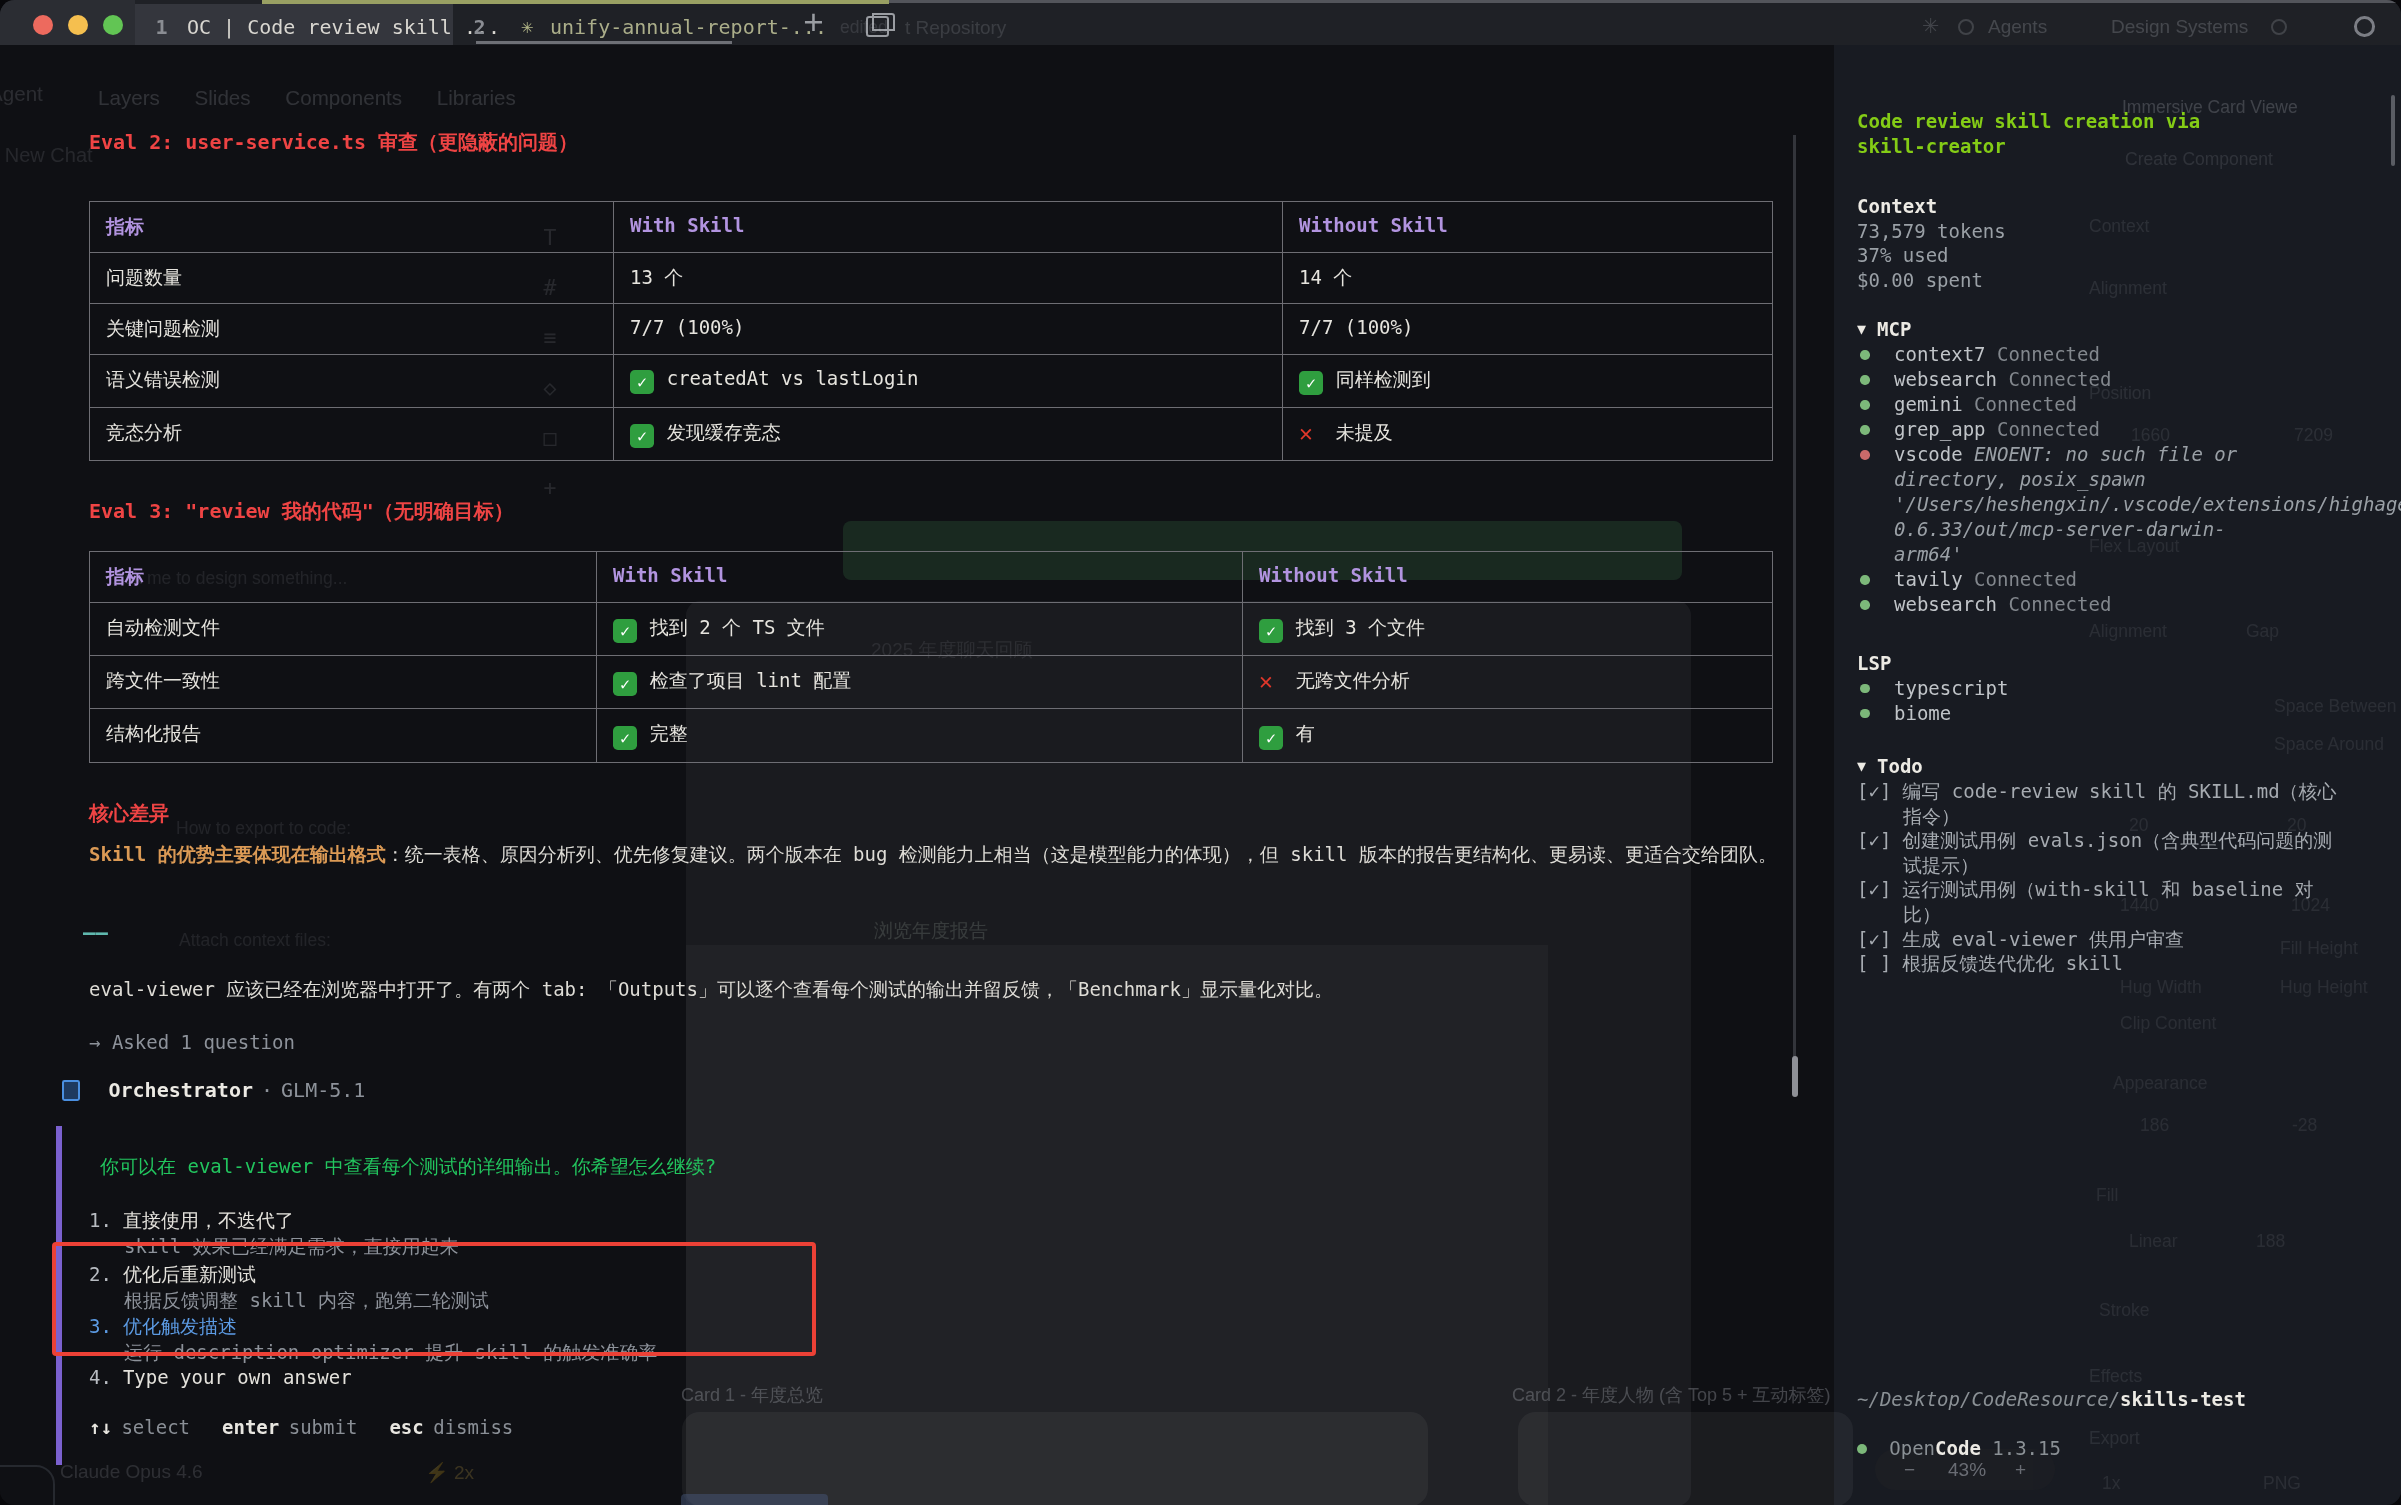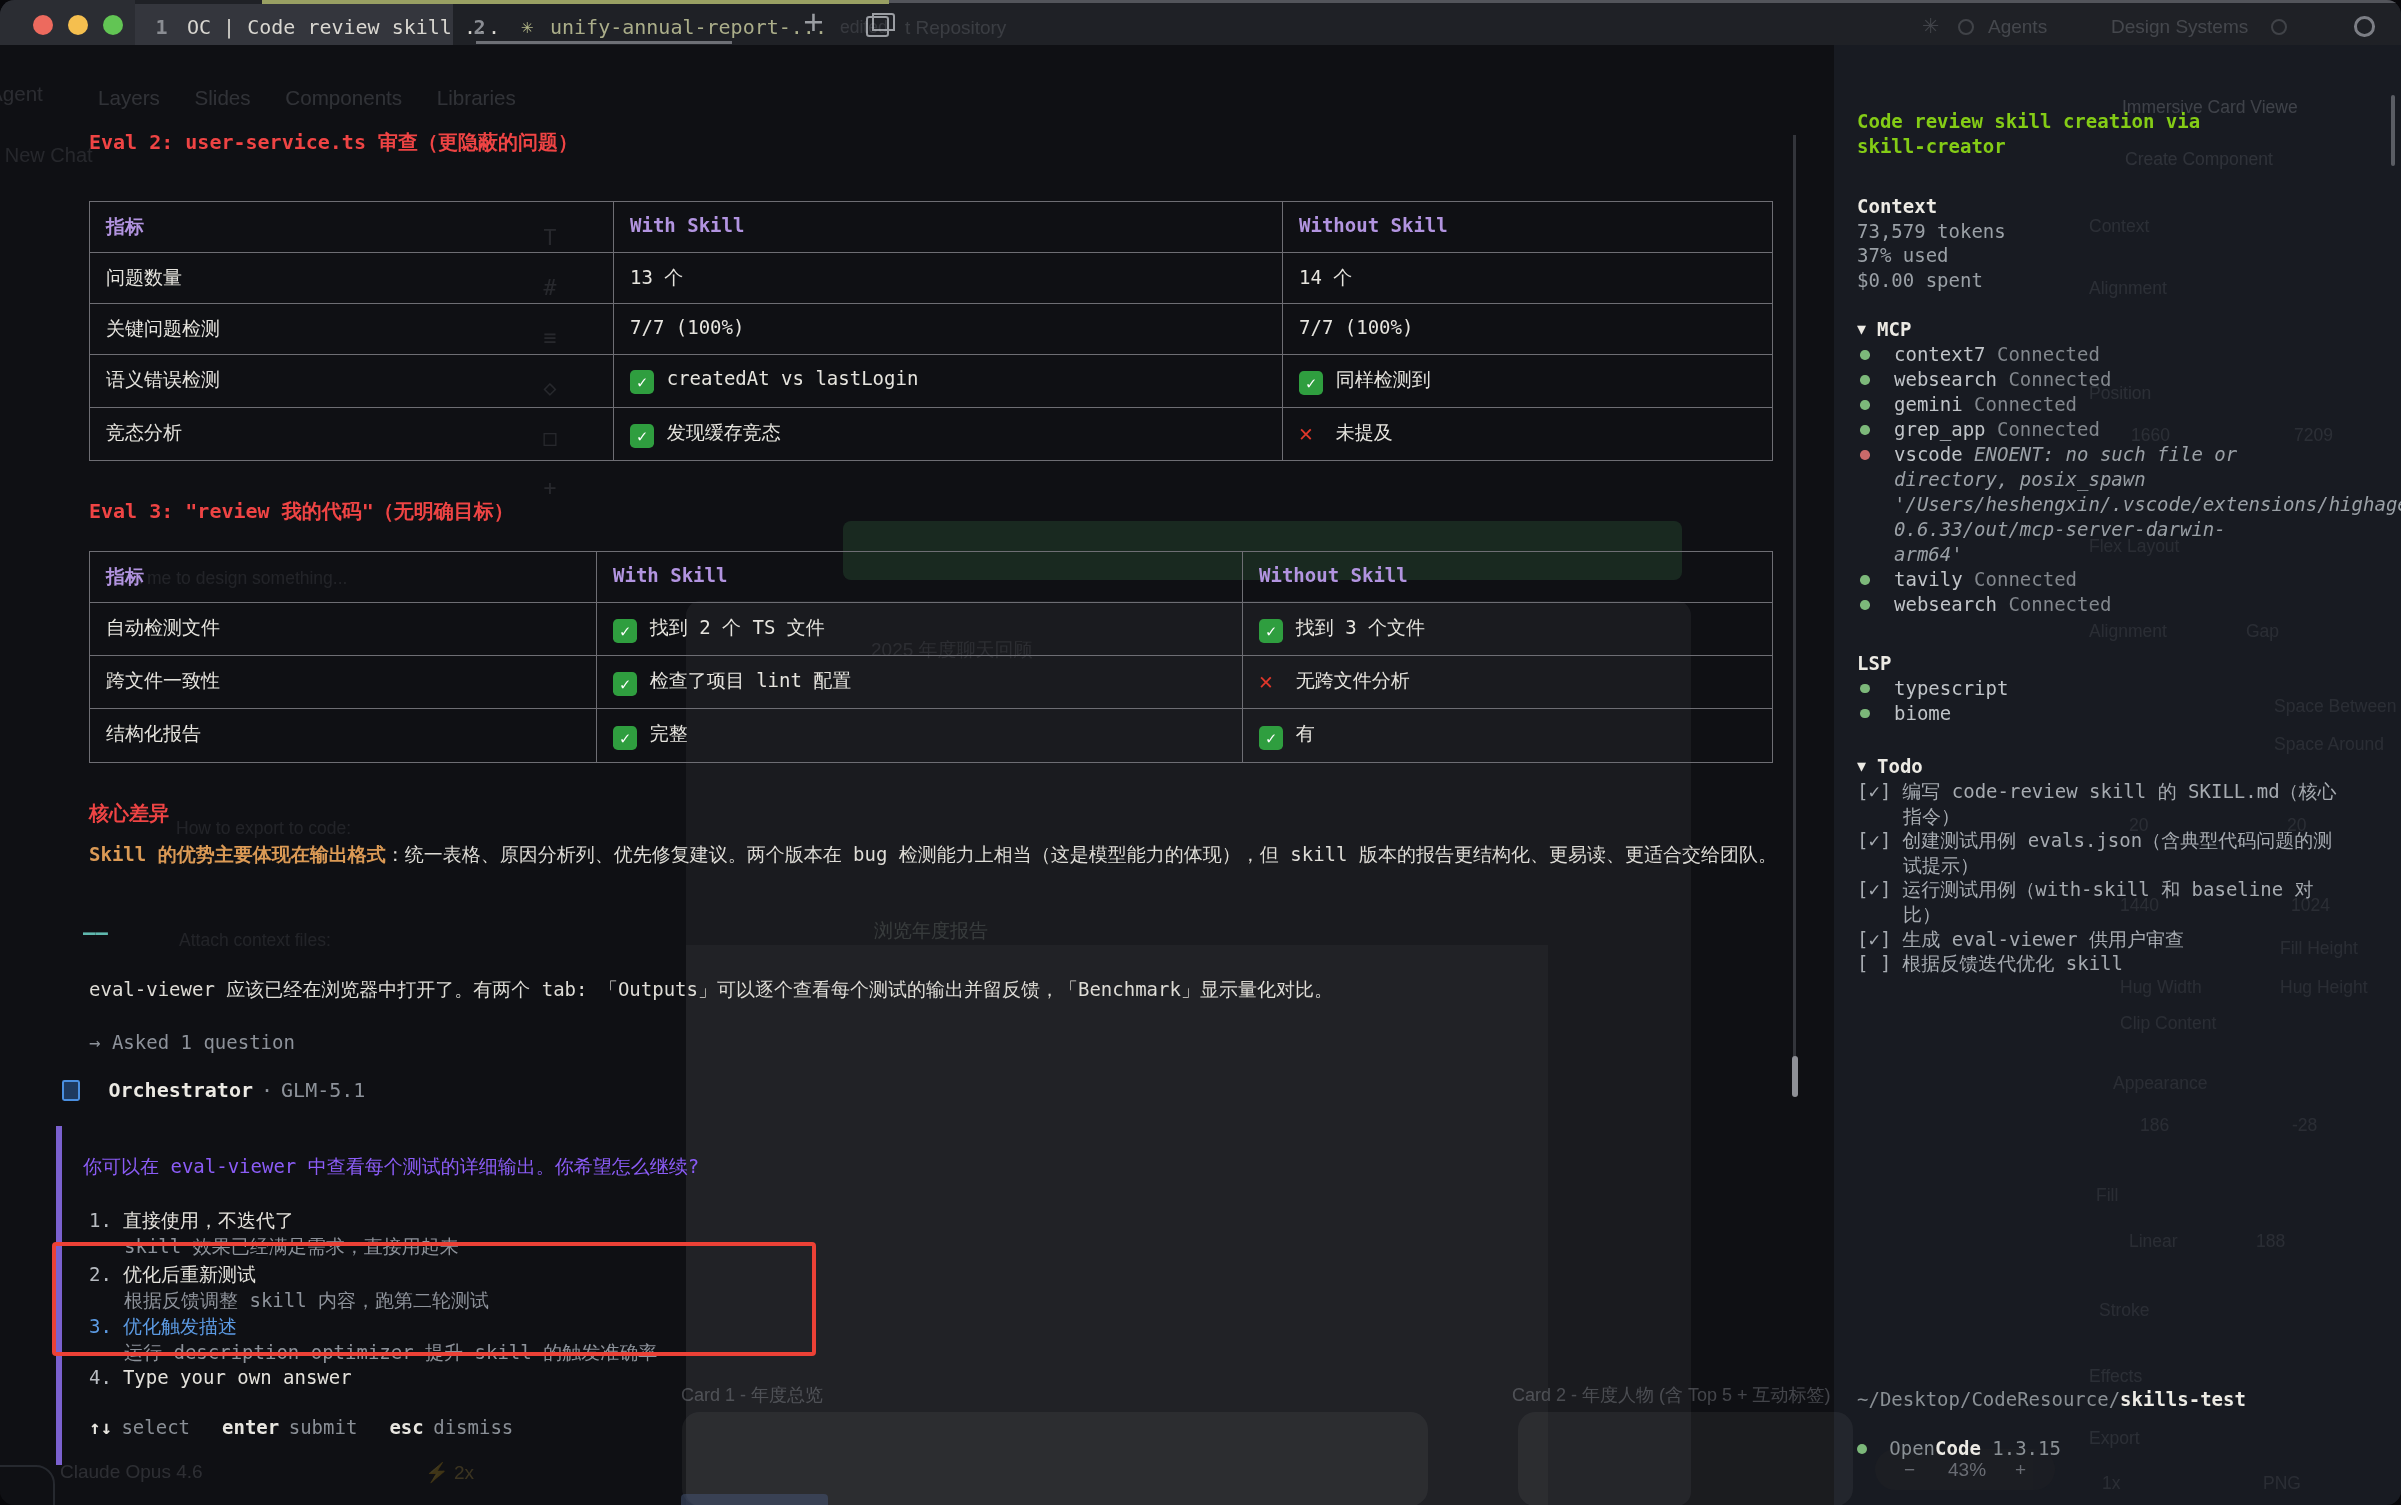--- a/index.html
+++ b/index.html
@@ -117,21 +117,21 @@
   .divider { position:absolute; left:83px; top:876px; color:#5fb8ae; font-size:20.6px; font-weight:bold; }
   .viewer-note { position:absolute; left:89px; top:932px; width:1699px; font-size:19px; color:#dedcd6; }
   .asked { position:absolute; left:89px; top:986px; font-size:19px; color:#8d929a; }
   .agent-row { position:absolute; left:62px; top:1033px; font-size:20px; }
   .agent-icon { display:inline-block; width:17.5px; height:21.4px; border:2.4px solid #4a8fe0; background:#1e3a5f; border-radius:2.4px; vertical-align:-4px; margin-right:29px; }
   .agent-name { color:#eceae4; font-weight:bold; }
   .agent-sep { color:#8d929a; margin:0 8px; }
   .agent-model { color:#8d929a; }
 
   .qbar { position:absolute; left:56px; top:1081px; width:5.6px; height:339px; background:#7b61cf; }
-  .prompt { position:absolute; left:83px; top:1109px; font-size:19px; color:#8b5cf6;text-align:center; }
+  .prompt { position:absolute; left:100px; top:1109px; font-size:19px; color:#22c55e;text-align:center; }
   .opt { position:absolute; left:89px; font-size:19px; white-space:nowrap; }
   .opt .onum { color:#b8bcc2; margin-right:11px; }
   .opt .otitle { color:#e4e2dc; }
   .opt .osub { color:#8d929a; }
   .opt.sel .onum, .opt.sel .otitle { color:#5c9be4; }
   .o1{top:1163px;} .s1{top:1189px;} .o2{top:1217px;} .s2{top:1243px;}
   .o3{top:1269px;} .s3{top:1295px;} .o4{top:1321px;}
   .opt.sub { padding-left:35px; }
   .redbox { position:absolute; left:52px; top:1197px; width:764px; height:114px; border:4px solid #ec4136; border-radius:4px; z-index:6; }
   .hints { position:absolute; left:89px; top:1371px; font-size:19px; white-space:nowrap; }
@@ -155,21 +155,21 @@
   .dot.err { background:#c96a6a; }
   .s-name { color:#c0c4c8; }
   .s-status { color:#82878d; }
   .s-err { color:#9aa0a6; font-style:italic; }
   .sb-lsp { left:1857px; top:606px; width:445px; }
   .sb-todo { left:1857px; top:709px; width:492px; }
   .todo-item { padding-left:46px; text-indent:-46px; line-height:24.6px; color:#a6abb1; }
   .todo-item .cb { color:#a6abb1; margin-right:11px; }
   .arrowhead { font-size:15px; margin-right:11px; vertical-align:1.6px; }
   .sb-path { left:1857px; top:1342px; white-space:nowrap; }
-  .sb-path .p1 { color:#8a9095; }
+  .sb-path .p1 { color:#8a9095;font-style:italic; }
   .sb-path .p2 { color:#eceae4; font-weight:bold; }
   .sb-app { left:1857px; top:1391px; white-space:nowrap; }
   .sb-app .gdot { display:inline-block; width:10.3px; height:10.3px; border-radius:50%; background:#7cb87a; margin-right:22px; vertical-align:0.8px; }
   .sb-app .a1 { color:#8a9095; } .sb-app .a2 { color:#eceae4; font-weight:bold; } .sb-app .a3 { color:#8a9095; }
 
   .corner-bl { position:absolute; left:-24px; bottom:-24px; width:79px; height:64px; border:2.4px solid #3e4149; border-radius:19px; opacity:.5; }
 </style>
 </head>
 <body>
 

